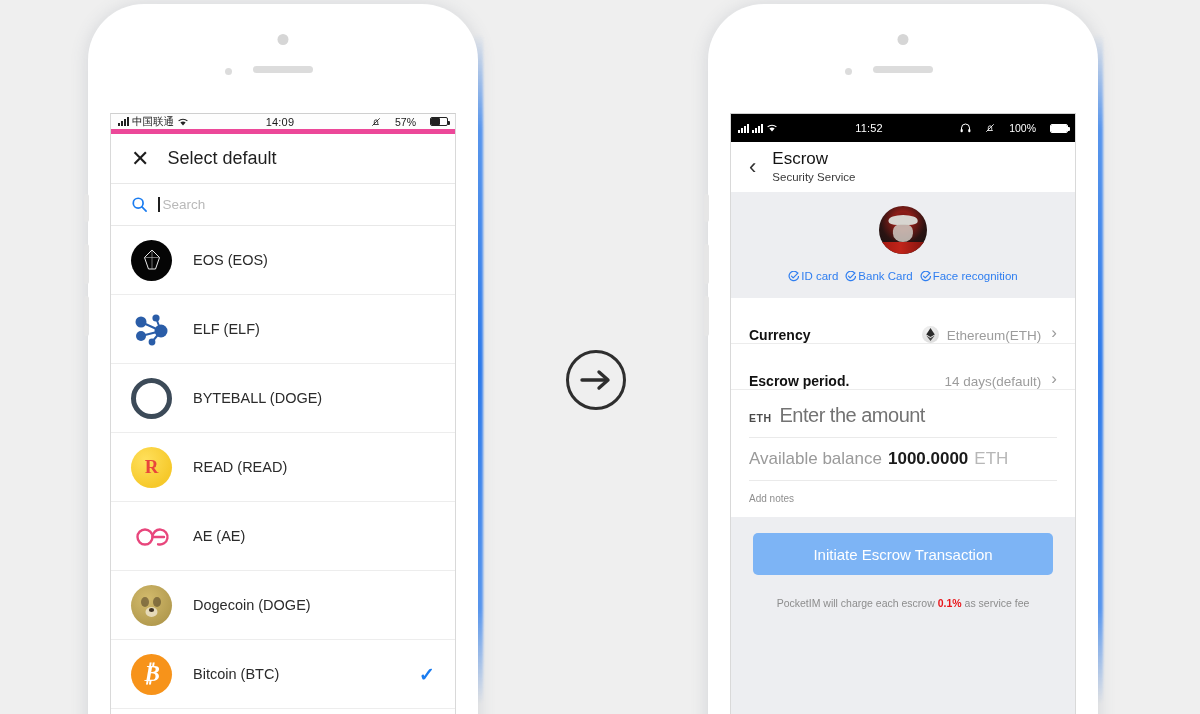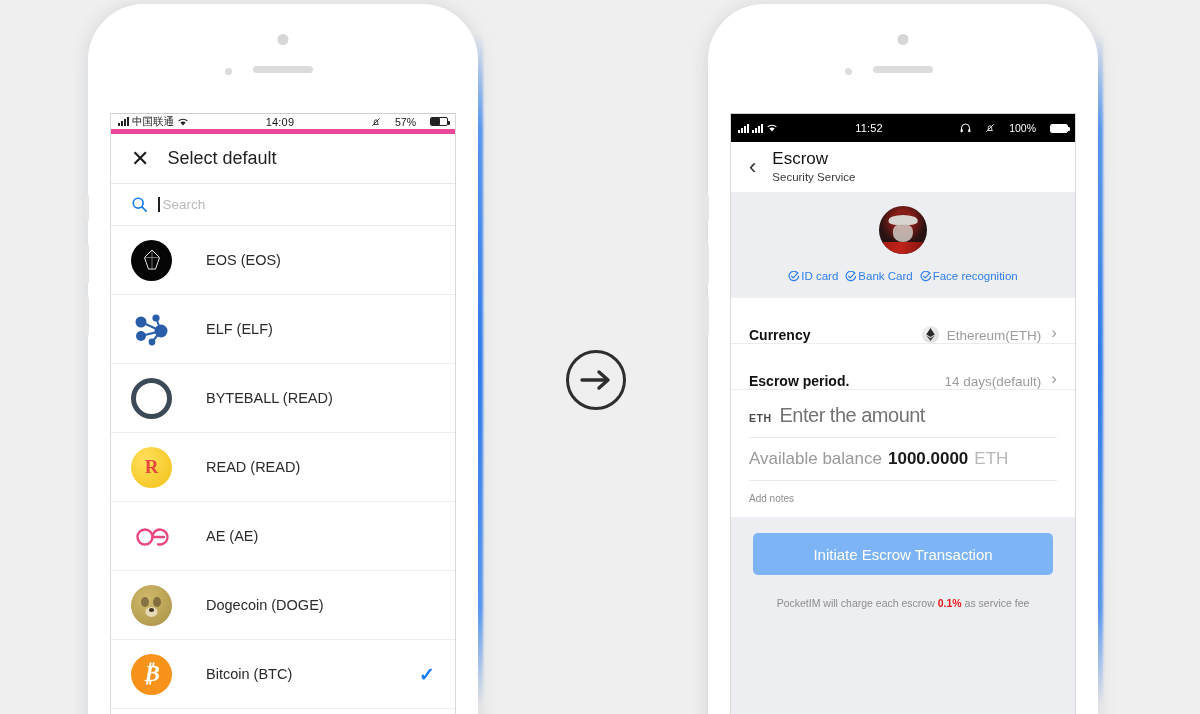--- a/index.html
+++ b/index.html
@@ -101,21 +101,21 @@
     height:42px; display:flex; align-items:center; gap:10px;
     padding:0 20px; border-bottom:1px solid #e8e8e8; background:#fff;
   }
   .search-caret{
     width:1.5px;height:15px;background:#1f1f1f;display:inline-block;margin-right:-7px;
   }
   .searchbar .ph{ font-size:13.5px; color:#b9b9b9; }
 
   .coin-row{
     height:69px; display:flex; align-items:center;
-    padding:0 20px; border-bottom:1px solid #ededed; background:#fff; gap:34px;
+    padding:0 20px; border-bottom:1px solid #ededed; background:#fff; gap:21px;
   }
   .coin-icon{ width:41px;height:41px;border-radius:50%;flex:0 0 41px;position:relative;overflow:hidden;}
   .coin-label{ font-size:14.5px; color:#2b2b2b; flex:1; }
   .check{ color:#1a7cf0; font-size:19px; font-weight:bold; }
 
   .ic-eos{ background:#050505; display:flex;align-items:center;justify-content:center;}
   .ic-elf{ background:transparent; }
   .ic-mbyte{ background:#fff; border:5px solid #3c4a58; }
   .ic-read{ background:radial-gradient(circle at 35% 32%, #ffe05c, #f6c92b 70%); display:flex;align-items:center;justify-content:center;
             color:#e8453c; font-weight:bold; font-size:19px; font-family:"Liberation Serif", serif;}
@@ -275,21 +275,21 @@
           <circle cx="10" cy="27" r="5" fill="#2a5da8"></circle>
           <circle cx="21" cy="33" r="3.4" fill="#2a5da8"></circle>
           <path d="M10 13 L30 22 M10 27 L30 22 M25 9 L30 22 M21 33 L30 22" stroke="#2a5da8" stroke-width="2"></path>
         </svg>
       </span>
       <span class="coin-label">ELF (ELF)</span>
     </div>
 
     <div class="coin-row">
       <span class="coin-icon ic-mbyte"></span>
-      <span class="coin-label">BYTEBALL (READ)</span>
+      <span class="coin-label">BYTEBALL (DOGE)</span>
     </div>
 
     <div class="coin-row">
       <span class="coin-icon ic-read">R</span>
       <span class="coin-label">READ (READ)</span>
     </div>
 
     <div class="coin-row">
       <span class="coin-icon ic-ae">
         <svg width="41" height="41" viewBox="0 0 41 41">

